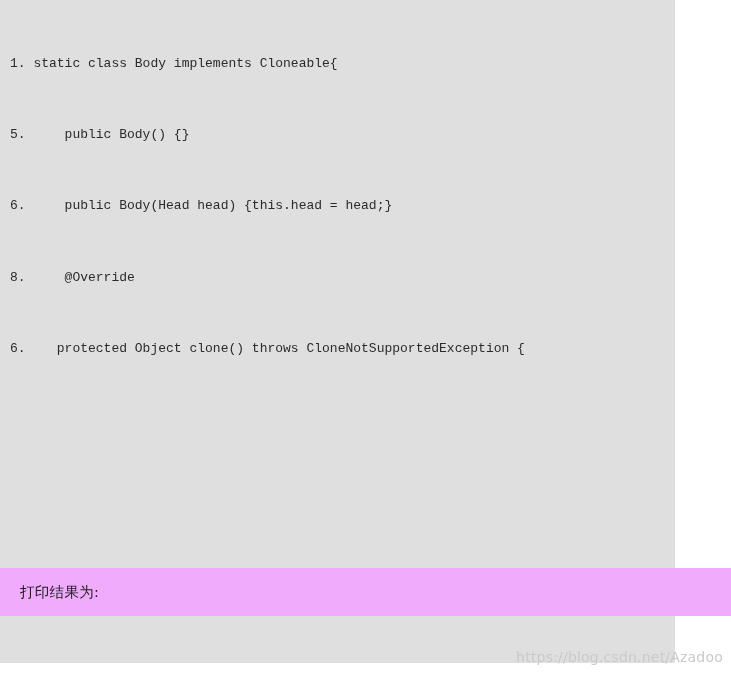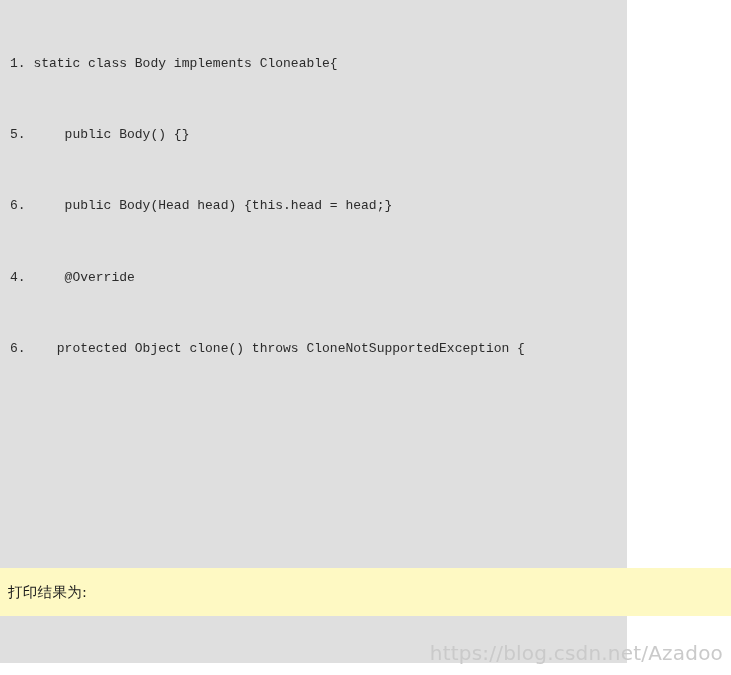--- a/index.html
+++ b/index.html
@@ -10,21 +10,21 @@
     width: 731px;
     height: 675px;
     background: #ffffff;
     font-family: "Liberation Sans", sans-serif;
     overflow: hidden;
     position: relative;
   }
 
   .code-block {
     background: #dfdfdf;
-    width: 627px;
+    width: 675px;
     box-sizing: border-box;
     padding: 4px 0 6px 0;
     font-family: "Liberation Mono", "DejaVu Sans Mono", monospace;
     font-size: 13px;
     line-height: 23.8px;
     color: #2b2b2b;
     white-space: pre;
     overflow: hidden;
   }
 
@@ -33,25 +33,25 @@
   }
 
   .code-line {
     display: block;
     padding-left: 10px;
     white-space: pre;
     height: 23.8px;
   }
 
   .prose-gap {
-    background: #fef9c3;
+    background: #f0abfc;
     height: 48px;
     display: flex;
     align-items: center;
-    padding-left: 8px;
+    padding-left: 20px;
     box-sizing: border-box;
     text-align: center;
   }
 
   .prose-text {
     font-family: "DejaVu Sans", "Liberation Sans", sans-serif;
     font-size: 14.5px;
     color: #1c1c1c;
     letter-spacing: 0.3px;
   }
@@ -59,35 +59,35 @@
   #output-block {
     height: 47px;
     padding: 2px 0 0 0;
   }
 
   .watermark {
     position: absolute;
     right: 8px;
     bottom: 10px;
     font-family: "DejaVu Sans", "Liberation Sans", sans-serif;
-    font-size: 20px;
+    font-size: 14px;
     color: #cacaca;
     letter-spacing: 0.2px;
     pointer-events: none;
     white-space: nowrap;
   }
 </style>
 </head>
 <body>
 
 <div class="code-block" id="code-block-main">
   <span class="code-line">1. static class Body implements Cloneable{</span>
   <span class="code-line">5.     public Body() {}</span>
   <span class="code-line">6.     public Body(Head head) {this.head = head;}</span>
-  <span class="code-line">4.     @Override</span>
+  <span class="code-line">8.     @Override</span>
   <span class="code-line">6.    protected Object clone() throws CloneNotSupportedException {</span>
   
   
   
   
   
   
   
   
   

